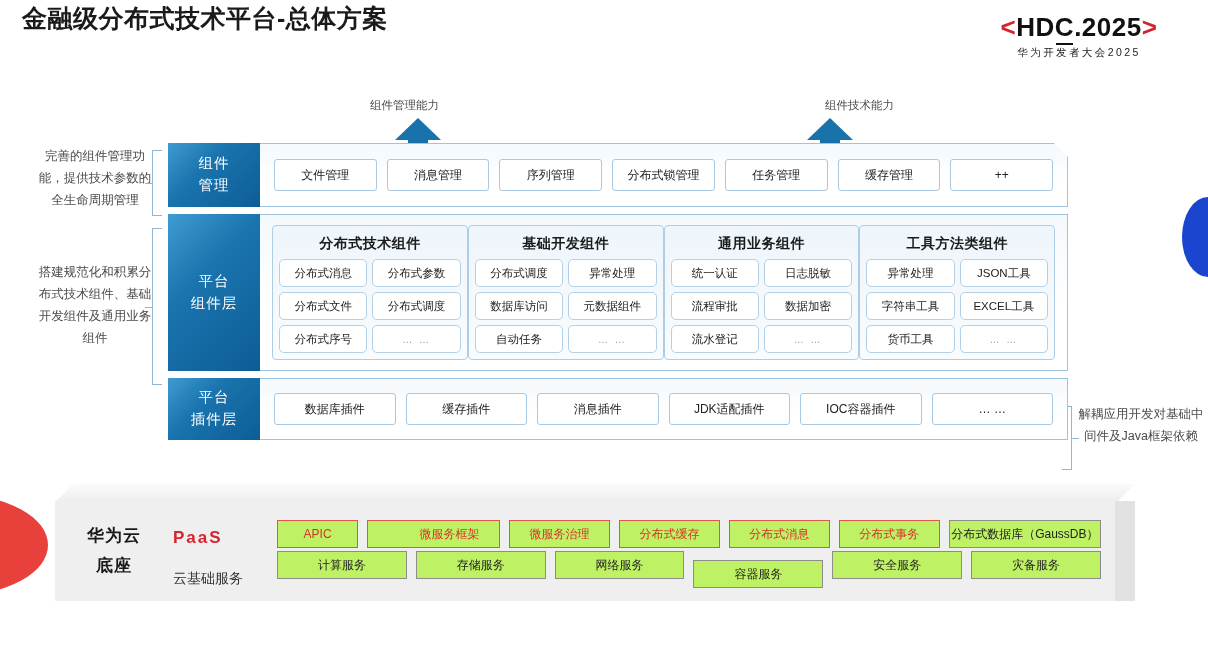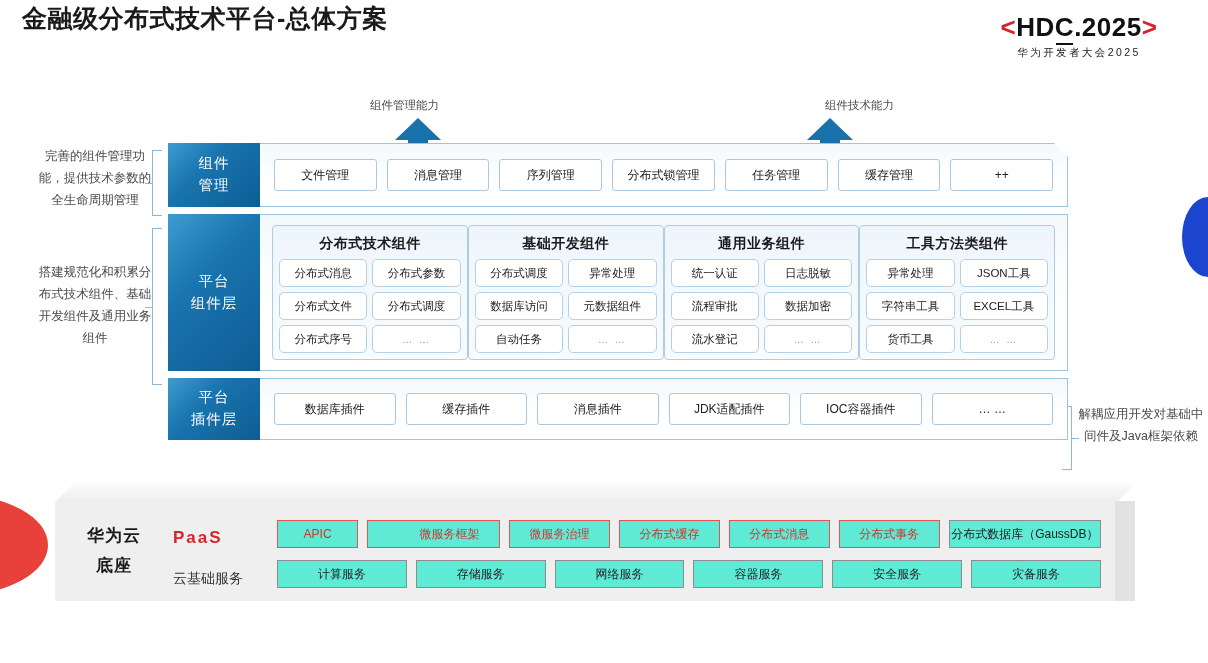--- a/index.html
+++ b/index.html
@@ -137,21 +137,21 @@
     line-height:1.75;letter-spacing:1px;
   }
   .slab-rows{flex:1;padding-right:14px;}
   .slab-row{display:flex;align-items:flex-end;height:34px;margin-bottom:6px;}
   .slab-row:last-child{margin-bottom:0;}
   .slab-rowlabel{flex:0 0 104px;text-align:left;font-size:14px;color:#333;white-space:nowrap;}
   .slab-rowlabel.paas{color:#d6232e;font-weight:bold;font-size:17px;letter-spacing:2px;}
   .slab-cells{flex:1;display:flex;gap:9px;}
   .pill{
     height:28px;display:flex;align-items:center;justify-content:center;
-    font-size:12px;white-space:nowrap;background:#5eead4;box-sizing:border-box;
+    font-size:12px;white-space:nowrap;background:#bef264;box-sizing:border-box;
   }
   .pill.red{border:1.6px solid #e0564f;color:#d6322b;}
   .pill.gray{border:1.3px solid #8c8c8c;color:#222;}
 
   .note-right{position:absolute;left:1078px;top:404px;width:126px;}
 </style>
 </head>
 <body>
 
 <div class="page-title">金融级分布式技术平台-总体方案</div>
@@ -306,21 +306,21 @@
           <div class="pill gray" style="flex:1.9;">分布式数据库（GaussDB）</div>
         </div>
       </div>
 
       <div class="slab-row">
         <div class="slab-rowlabel">云基础服务</div>
         <div class="slab-cells">
           <div class="pill gray" style="flex:1;">计算服务</div>
           <div class="pill gray" style="flex:1;">存储服务</div>
           <div class="pill gray" style="flex:1;">网络服务</div>
-          <div class="pill gray" style="flex:1;">容器服务</div>
+          <div class="pill gray" style="flex:1;margin-top:9px;">容器服务</div>
           <div class="pill gray" style="flex:1;">安全服务</div>
           <div class="pill gray" style="flex:1;">灾备服务</div>
         </div>
       </div>
 
     </div>
   </div>
 </div>
 
 </body></html>

